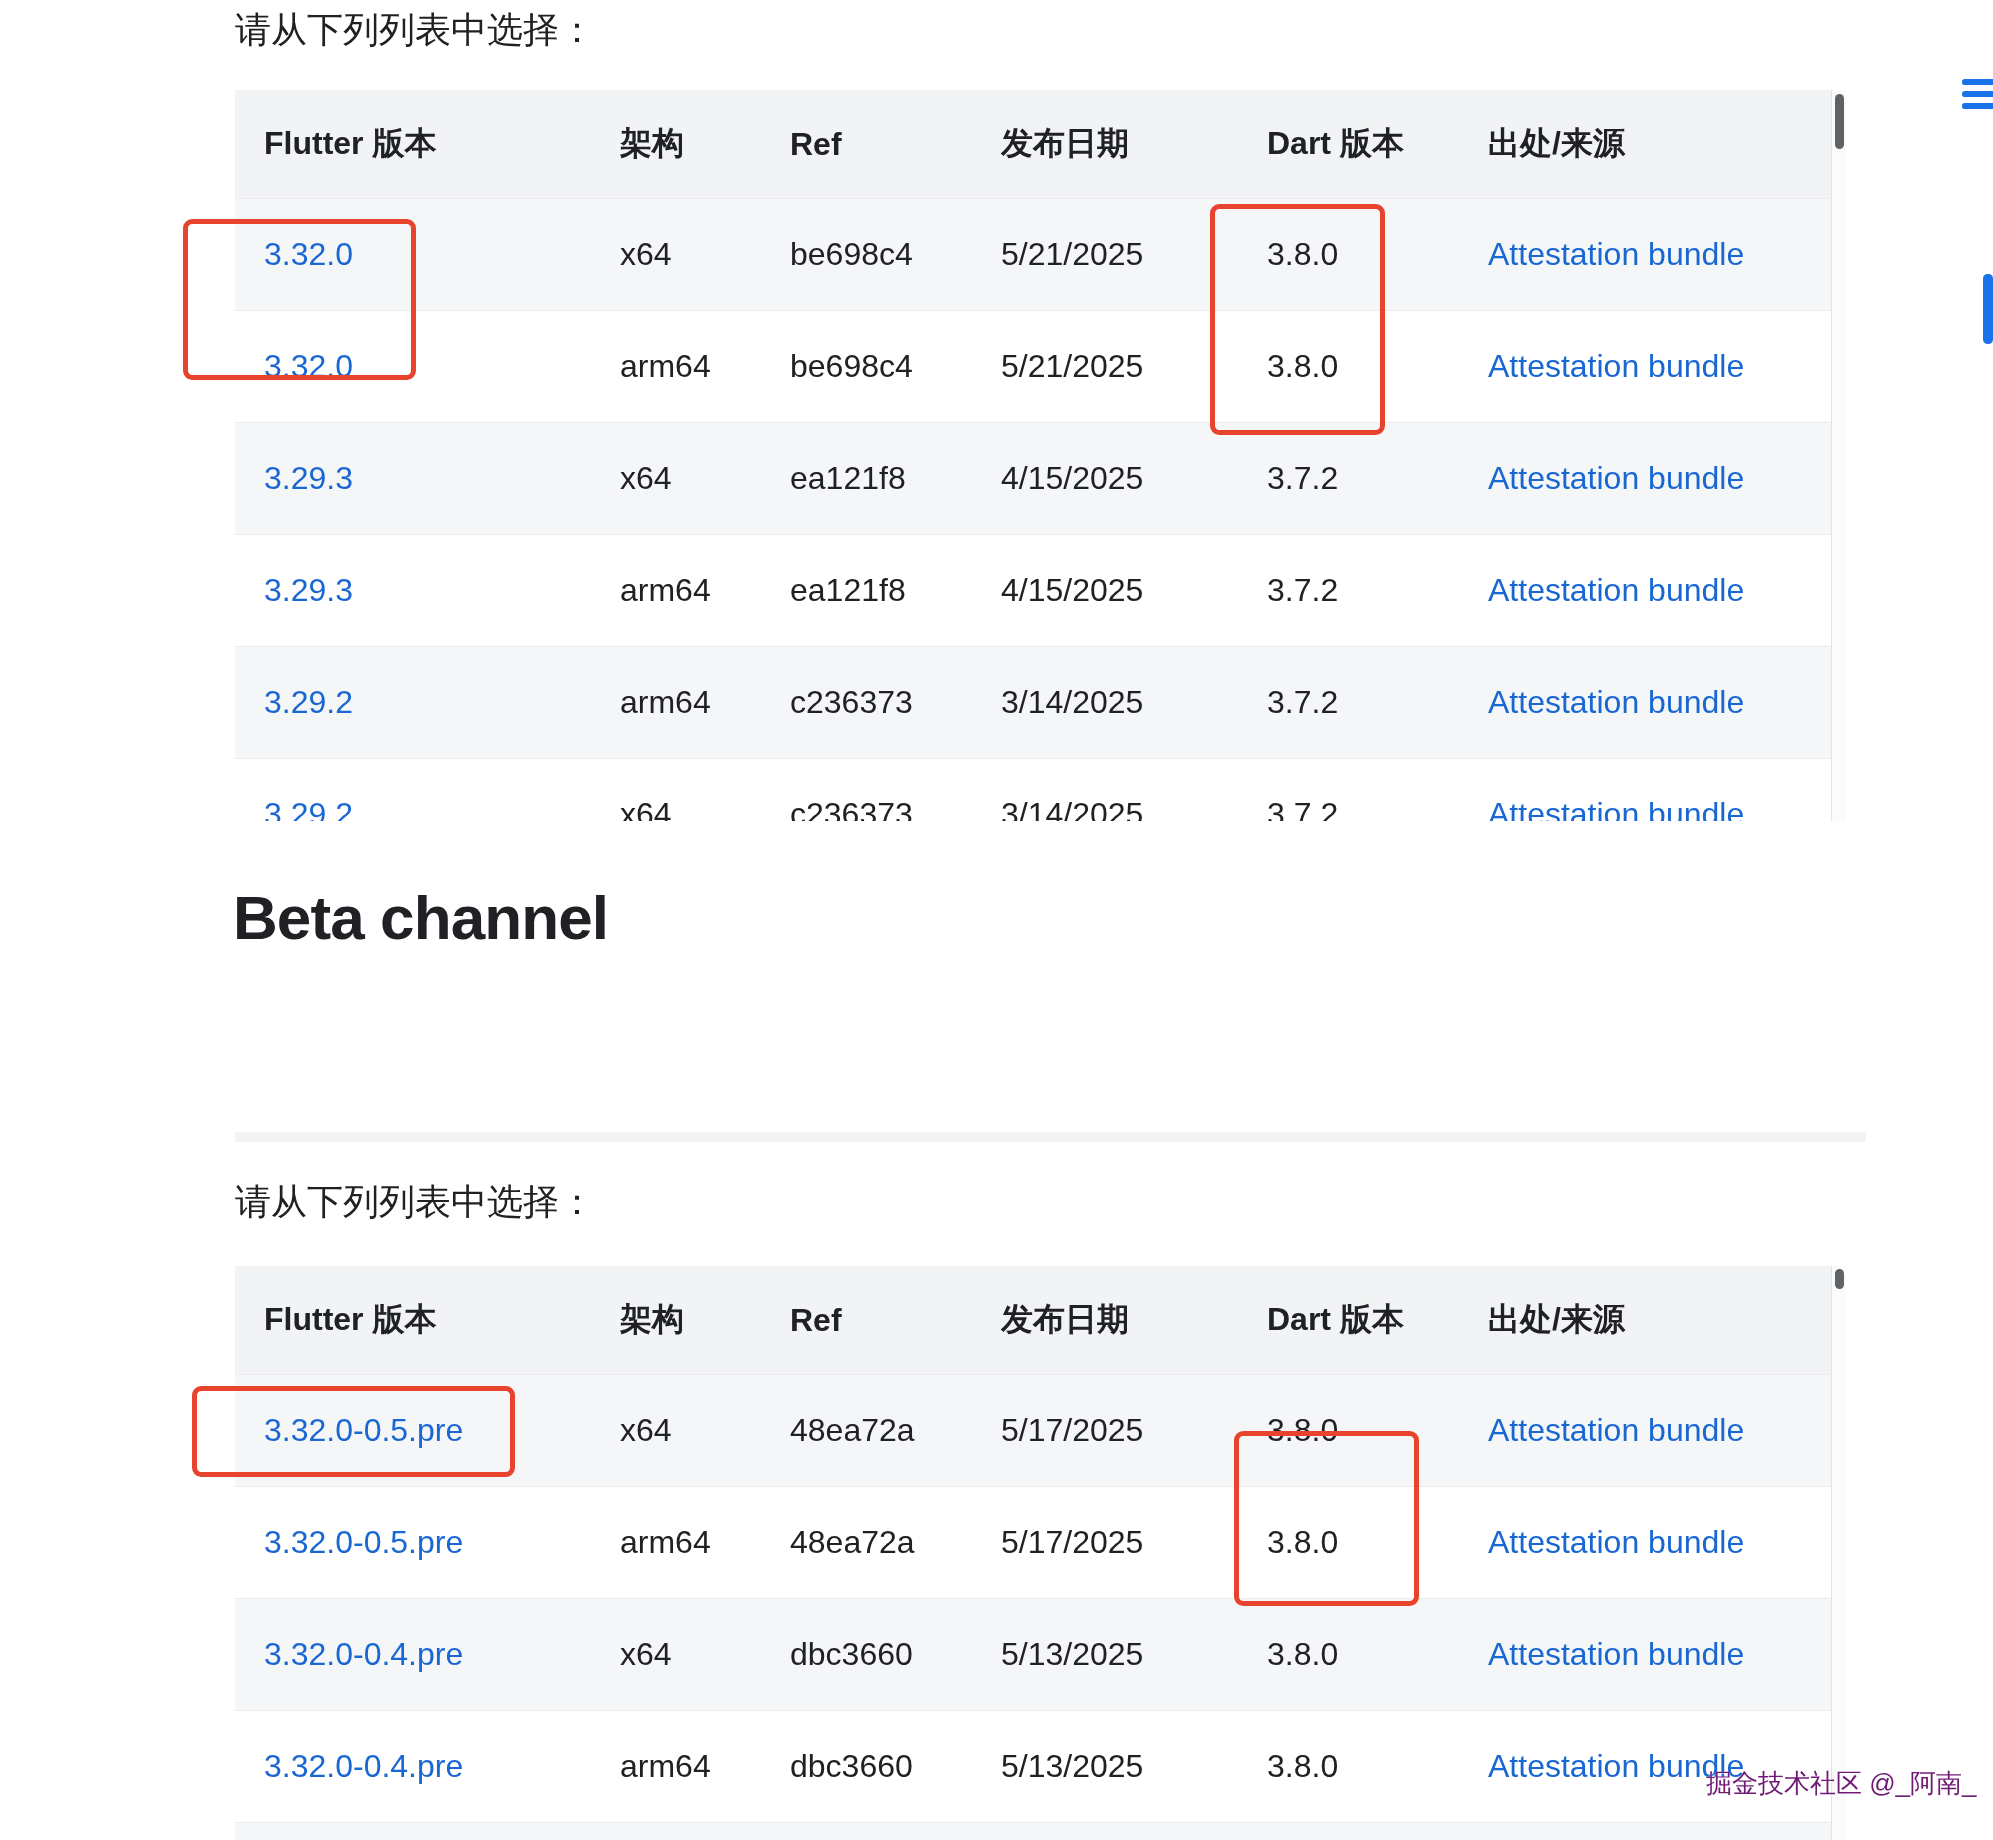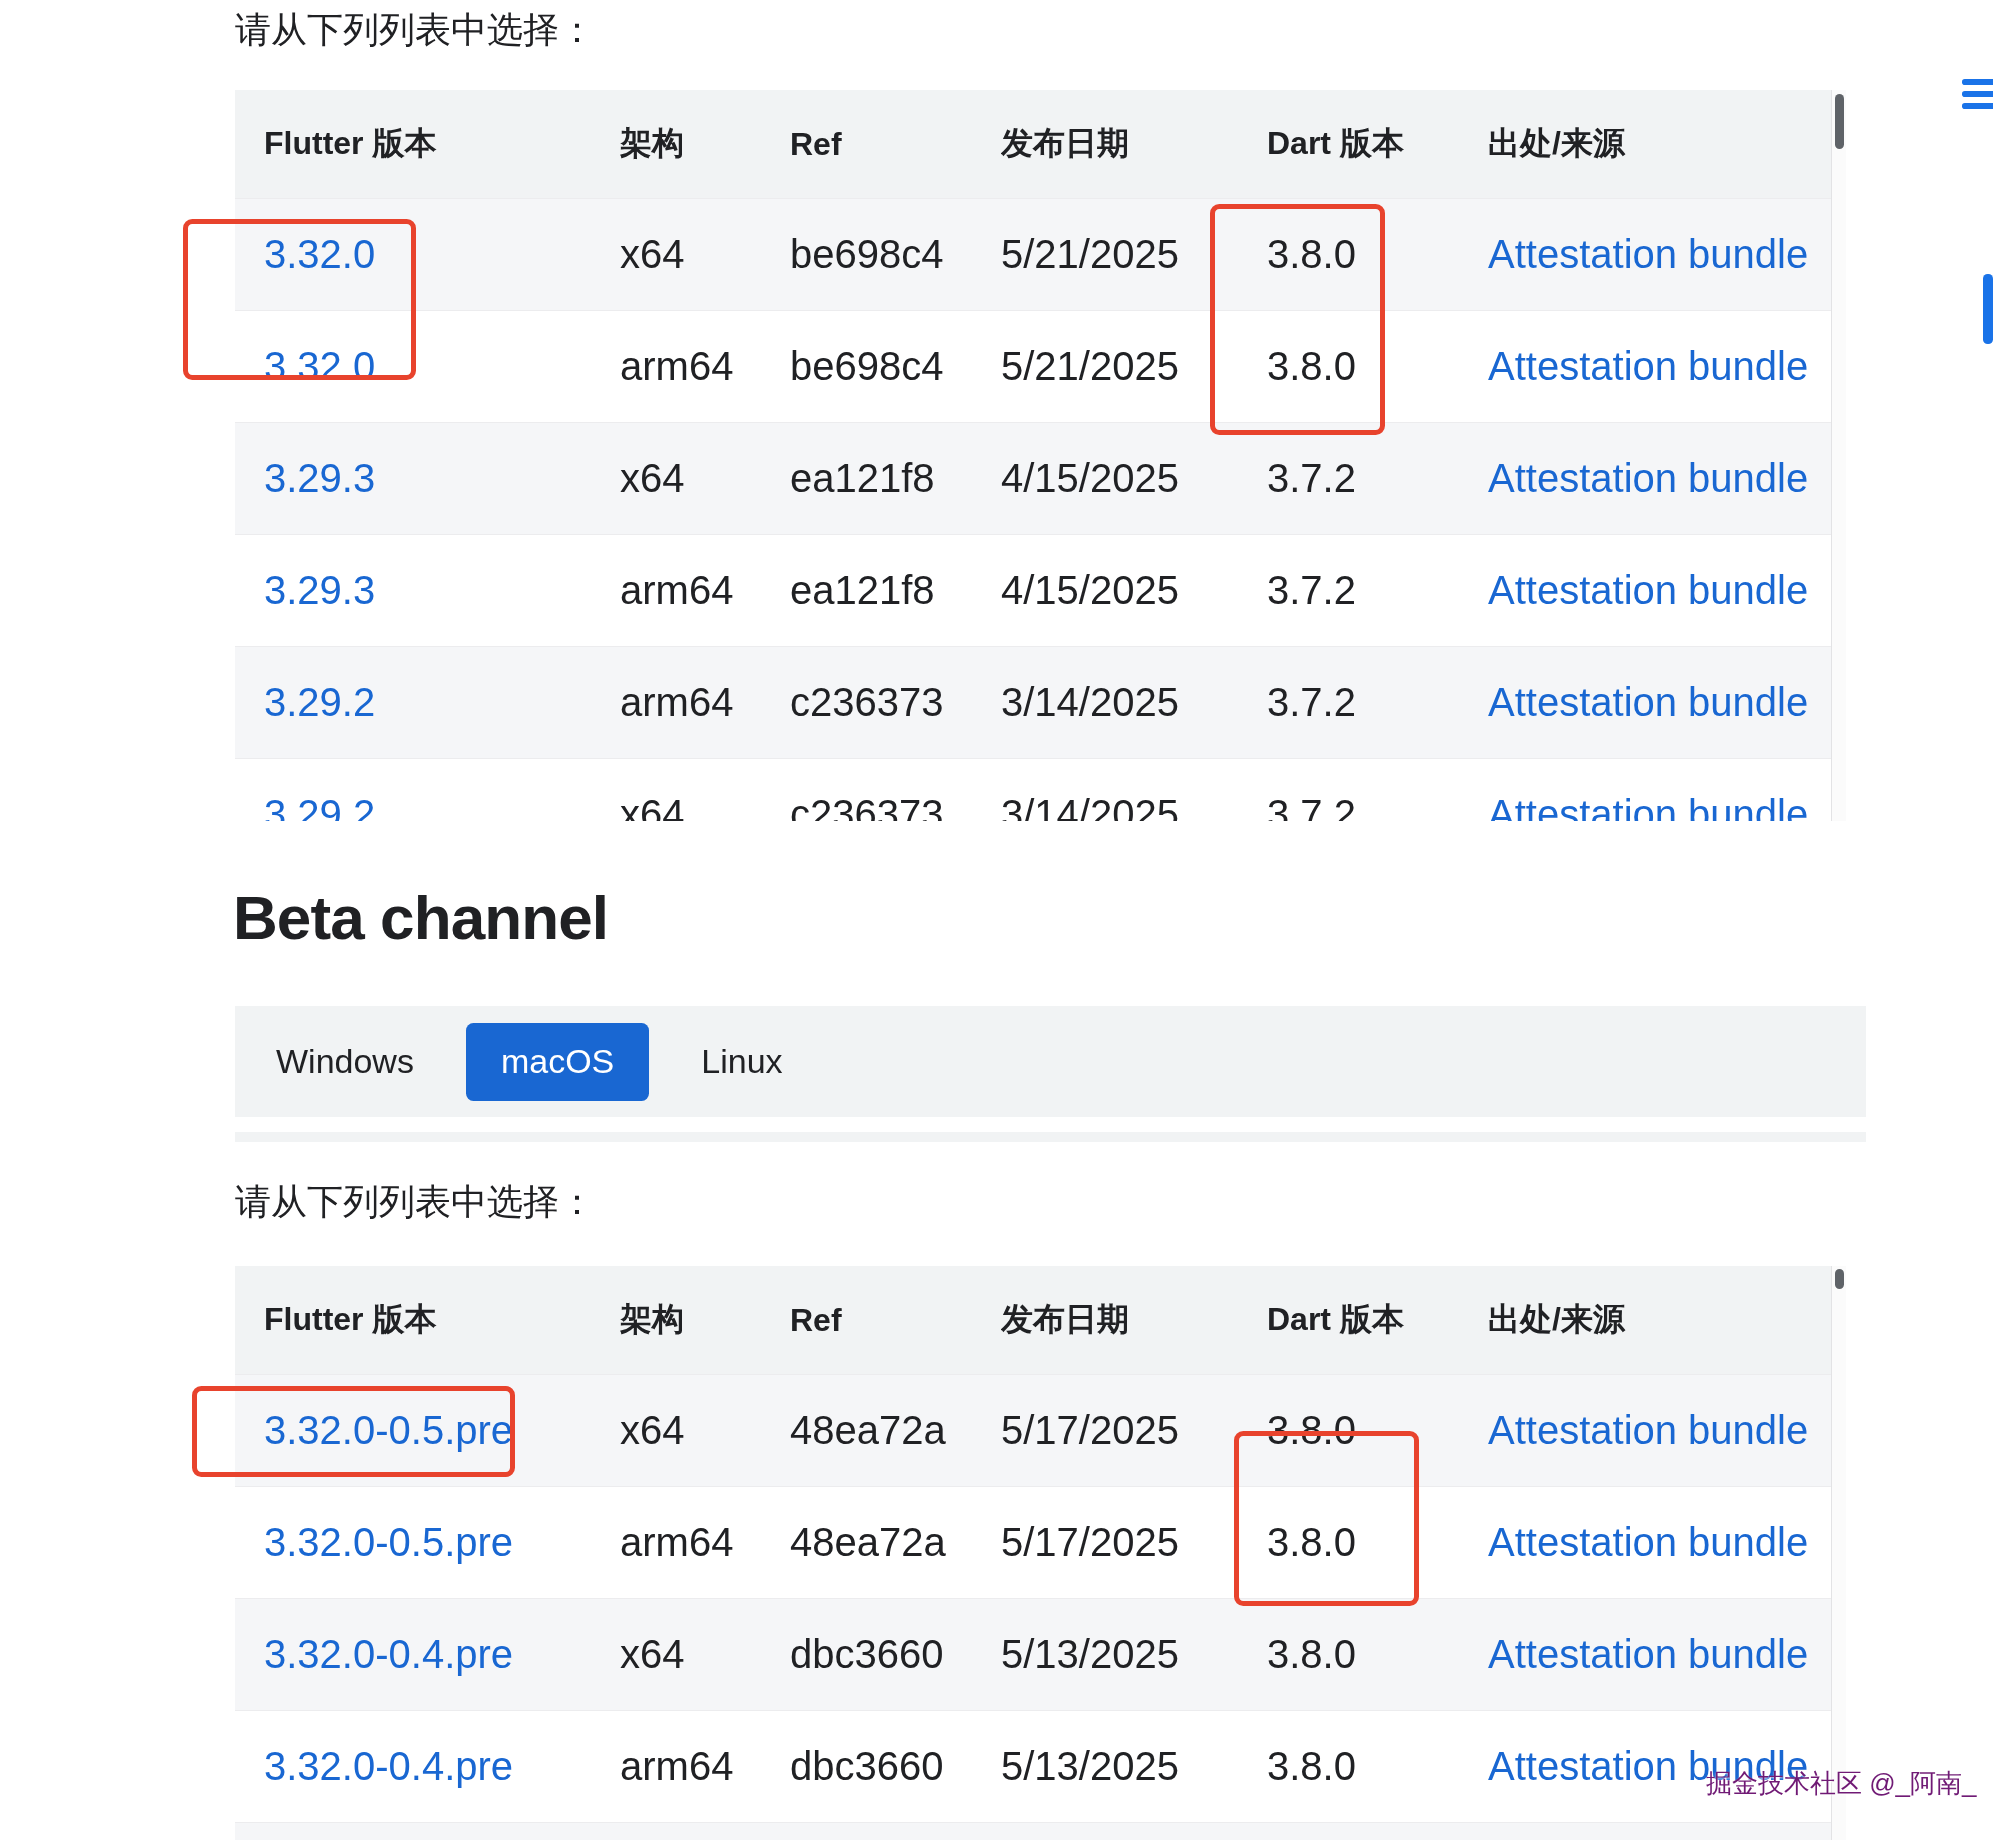--- a/index.html
+++ b/index.html
@@ -12,21 +12,21 @@
 
   .heading { position:absolute; left:233px; top:882px; font-size:62px; font-weight:600; letter-spacing:-0.9px; color:#202124;text-align:right; }
 
   .table-wrap { position:absolute; left:235px; width:1611px; overflow:hidden; background:#fff; }
   #stable-table { top:90px; height:731px; }
   #beta-table { top:1266px; height:574px; }
 
   .thead, .tr { display:grid; grid-template-columns:356px 170px 211px 266px 221px 1fr;
                 align-items:center; padding-left:29px; padding-right:16.6px; }
   .thead { height:108px; background:#f1f3f4; font-size:32px; font-weight:bold; }
-  .tr { height:112px; font-size:40px; border-top:0.9px solid #ececee; background:#fff; }
+  .tr { height:112px; font-size:32px; border-top:0.9px solid #ececee; background:#fff; }
   .tr.alt { background:#f5f6f8; }
   .td, .th { white-space:nowrap; overflow:hidden; }
 
   .link { color:#1967d2; text-decoration:none; cursor:pointer; }
 
   .vscroll { position:absolute; top:0; right:0; width:14.8px; height:100%;
              background:#fbfbfb; border-left:0.9px solid #e3e3e5; }
   .vthumb { position:absolute; left:2.8px; width:9.2px; background:#5f6368; border-radius:4.6px; }
   #stable-thumb { top:3.7px; height:55px; }
   #beta-thumb { top:2.8px; height:20px; }
@@ -123,25 +123,20 @@
     <div class="vscroll">
       <div class="vthumb" id="stable-thumb"></div>
     </div>
   </div>
 
   <div class="anno" id="anno-stable-version"></div>
   <div class="anno" id="anno-stable-dart"></div>
 
   <div class="heading">Beta channel</div>
 
-  <div class="tab-strip">
-    <div class="tab tab-windows">Windows</div>
-    <div class="tab tab-active">macOS</div>
-    <div class="tab tab-linux">Linux</div>
-  </div>
   <div class="strip-footer"></div>
 
   <div class="prompt" id="prompt-beta">请从下列列表中选择：</div>
 
   <div class="table-wrap" id="beta-table">
     <div class="thead">
       <div class="th">Flutter 版本</div>
       <div class="th">架构</div>
       <div class="th">Ref</div>
       <div class="th">发布日期</div>

